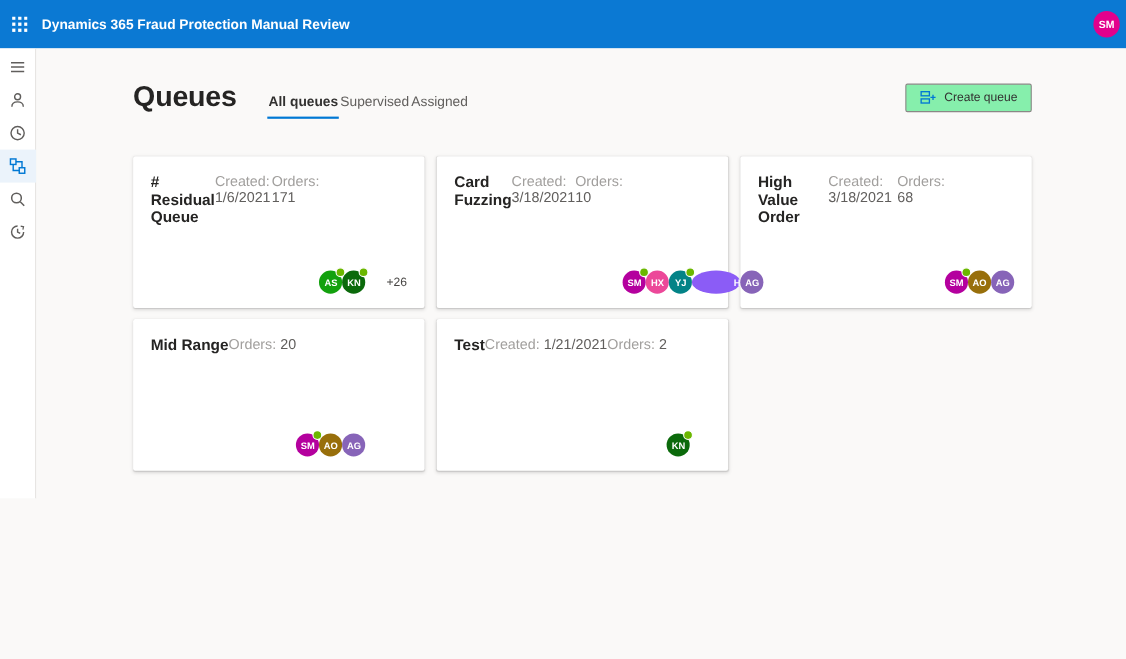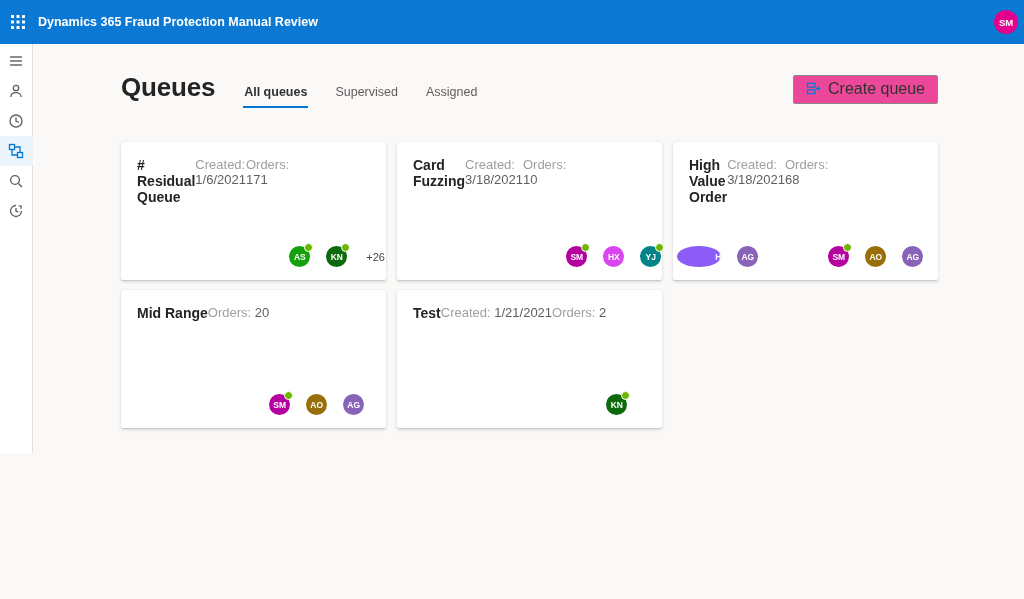--- a/index.html
+++ b/index.html
@@ -17,40 +17,40 @@
   
   .body { display: flex; height: 409px; }
   .sidebar { width: 33px; background: #fff; border-right: 1px solid #e1dfdd; padding-top: 2px; display: flex; flex-direction: column; align-items: center; }
   .side-btn { width: 33px; height: 30px; border: none; background: transparent; display: flex; align-items: center; justify-content: center; cursor: pointer; }
   .side-btn.selected { background: #ebf3fb; }
   .main { flex: 1; padding: 28px 88px 0; background: #faf9f8; }
 
   
   .page-header { display: flex; align-items: baseline; margin-bottom: 34px; }
   h1.page-title { font-size: 26px; font-weight: 600; color: #252423; letter-spacing: -0.2px; }
-  .tabs { margin-left: 28px; display: flex; gap: 26px; }
+  .tabs { margin-left: 28px; display: flex; }
   .tab { font-size: 12.5px; color: #605e5c; background: none; border: none; border-bottom: 2px solid transparent; padding: 0 1px 7px; cursor: pointer; }
   .tab.selected { color: #323130; font-weight: 700; border-bottom-color: #0078d4; }
-  .create-btn { margin-left: auto; display: inline-flex; align-items: center; gap: 7px; background: #ec4899; border: 1px solid #8a8886; border-radius: 2px; padding: 4px 12px 5px; font-size: 16px; color: #323130; cursor: pointer; }
+  .create-btn { margin-left: auto; display: inline-flex; align-items: center; gap: 7px; background: #86efac; border: 1px solid #8a8886; border-radius: 2px; padding: 4px 12px 5px; font-size: 11px; color: #323130; cursor: pointer; }
 
   
   .cards { display: grid; grid-template-columns: repeat(3, 265px); gap: 10px 11px; }
   .card { background: #fff; height: 138px; padding: 15px 16px 13px; border-radius: 2px;
           box-shadow: 0 0.3px 0.9px rgba(0,0,0,0.10), 0 1.6px 3.6px rgba(0,0,0,0.13);
           display: flex; flex-direction: row; cursor: pointer; }
   .card-title { font-size: 14px; font-weight: 600; color: #252423; margin-bottom: 12px; }
   .meta { font-size: 13px; margin-bottom: 5px; }
   .meta-label { color: #a19f9d; }
   .meta-value { color: #605e5c; }
-  .avatars { margin-top: auto; display: flex; align-items: center; gap: 16px; }
+  .avatars { margin-top: auto; display: flex; align-items: center; gap: 0; }
   .avatar { position: relative; width: 21px; height: 21px; border-radius: 50%; color: #fff;
             font-size: 8.5px; font-weight: 700; display: inline-flex; align-items: center; justify-content: center; }
   .presence { position: absolute; top: -3px; right: -3px; width: 9px; height: 9px; border-radius: 50%;
               background: #6bb700; border: 1.5px solid #fff; }
-  .overflow { font-size: 11px; color: #484644; margin-left: 3px; }
+  .overflow { font-size: 11px; color: #484644; margin-left: 19px; }
 </style>
 </head>
 <body>
 
 <header class="topbar">
   <button class="waffle-btn">
     <svg width="14" height="14" viewBox="0 0 14 14">
       <g fill="#ffffff">
         <rect x="0" y="0" width="3" height="3"></rect>
           <rect x="5.5" y="0" width="3" height="3"></rect>
@@ -156,21 +156,21 @@
     <div class="meta">
       <span class="meta-label">Created:</span>
       <span class="meta-value">3/18/2021</span>
     </div>
     <div class="meta">
       <span class="meta-label">Orders:</span>
       <span class="meta-value">10</span>
     </div>
     <div class="avatars">
             <span class="avatar" style="background: rgb(180, 0, 158);">SM<span class="presence"></span></span>
-            <span class="avatar" style="background: #d946ef;">HX</span>
+            <span class="avatar" style="background: #ec4899;">HX</span>
             <span class="avatar" style="background: rgb(3, 131, 135);">YJ<span class="presence"></span></span>
             <span class="avatar" style="background: #8b5cf6; padding-left: 44px;">HC</span>
             <span class="avatar" style="background: rgb(135, 100, 184);">AG</span>
           </div>
   </div>
 
   <div class="card">
     <div class="card-title">High Value Order</div>
     <div class="meta">
       <span class="meta-label">Created:</span>

